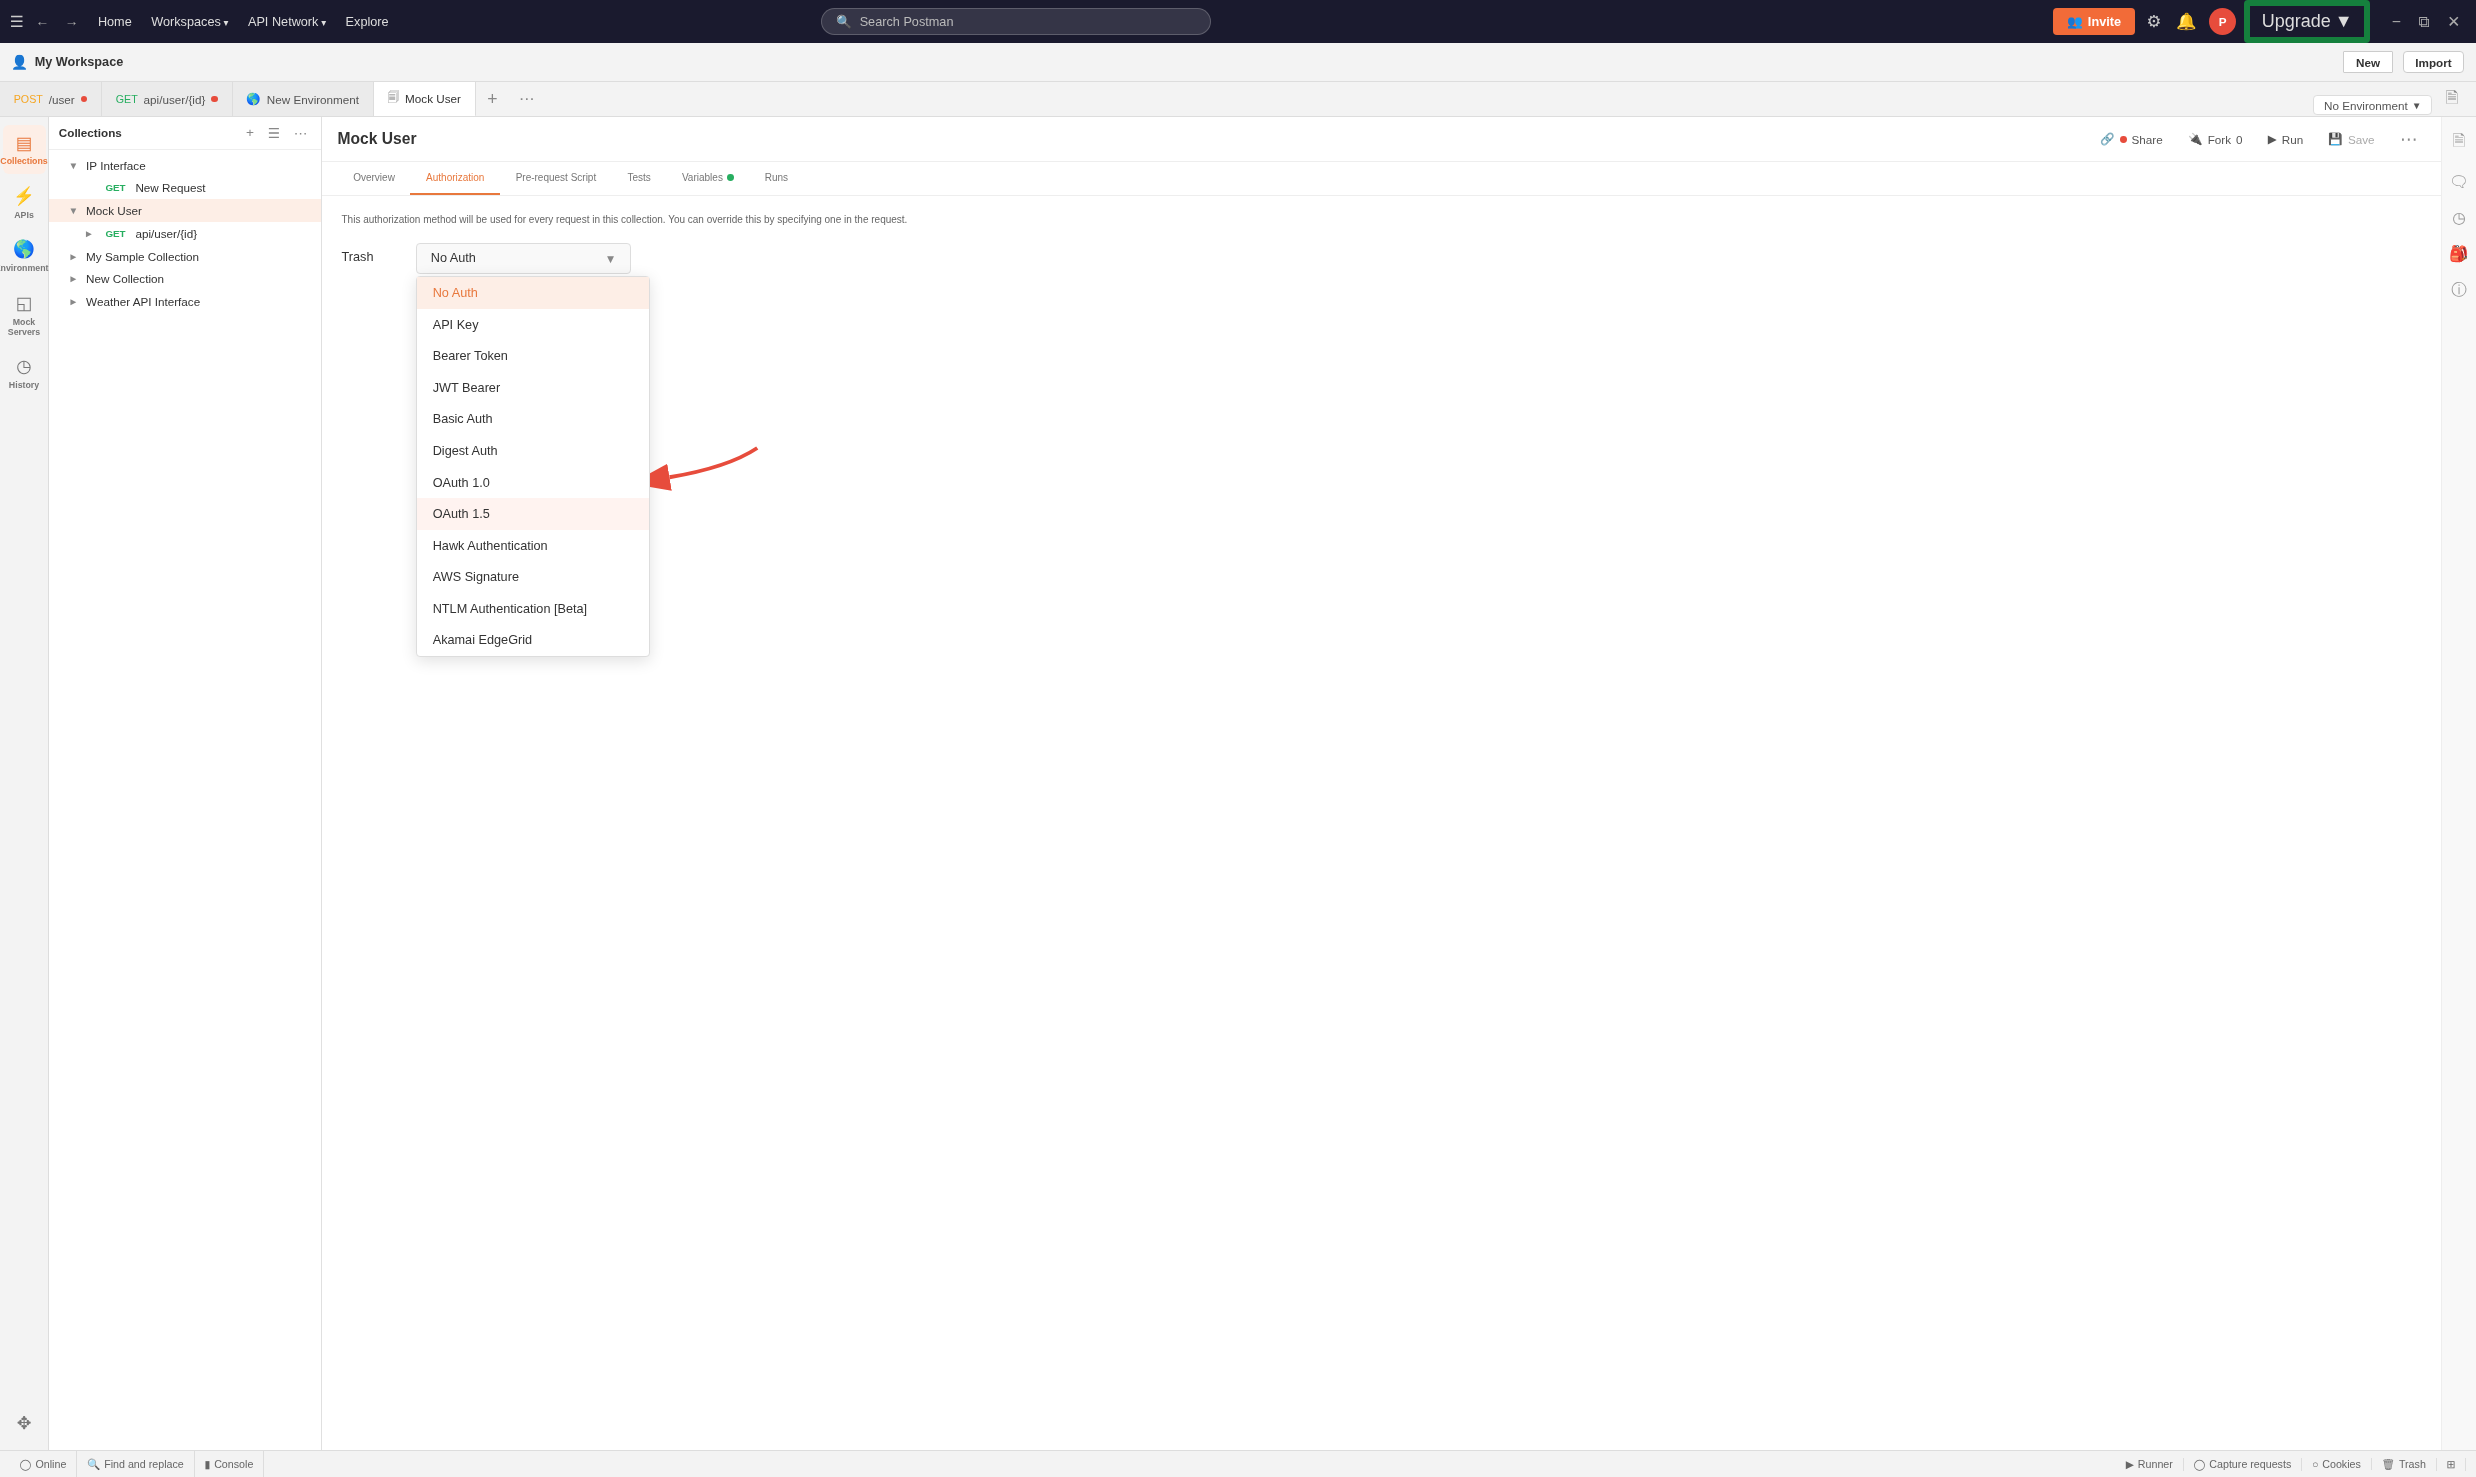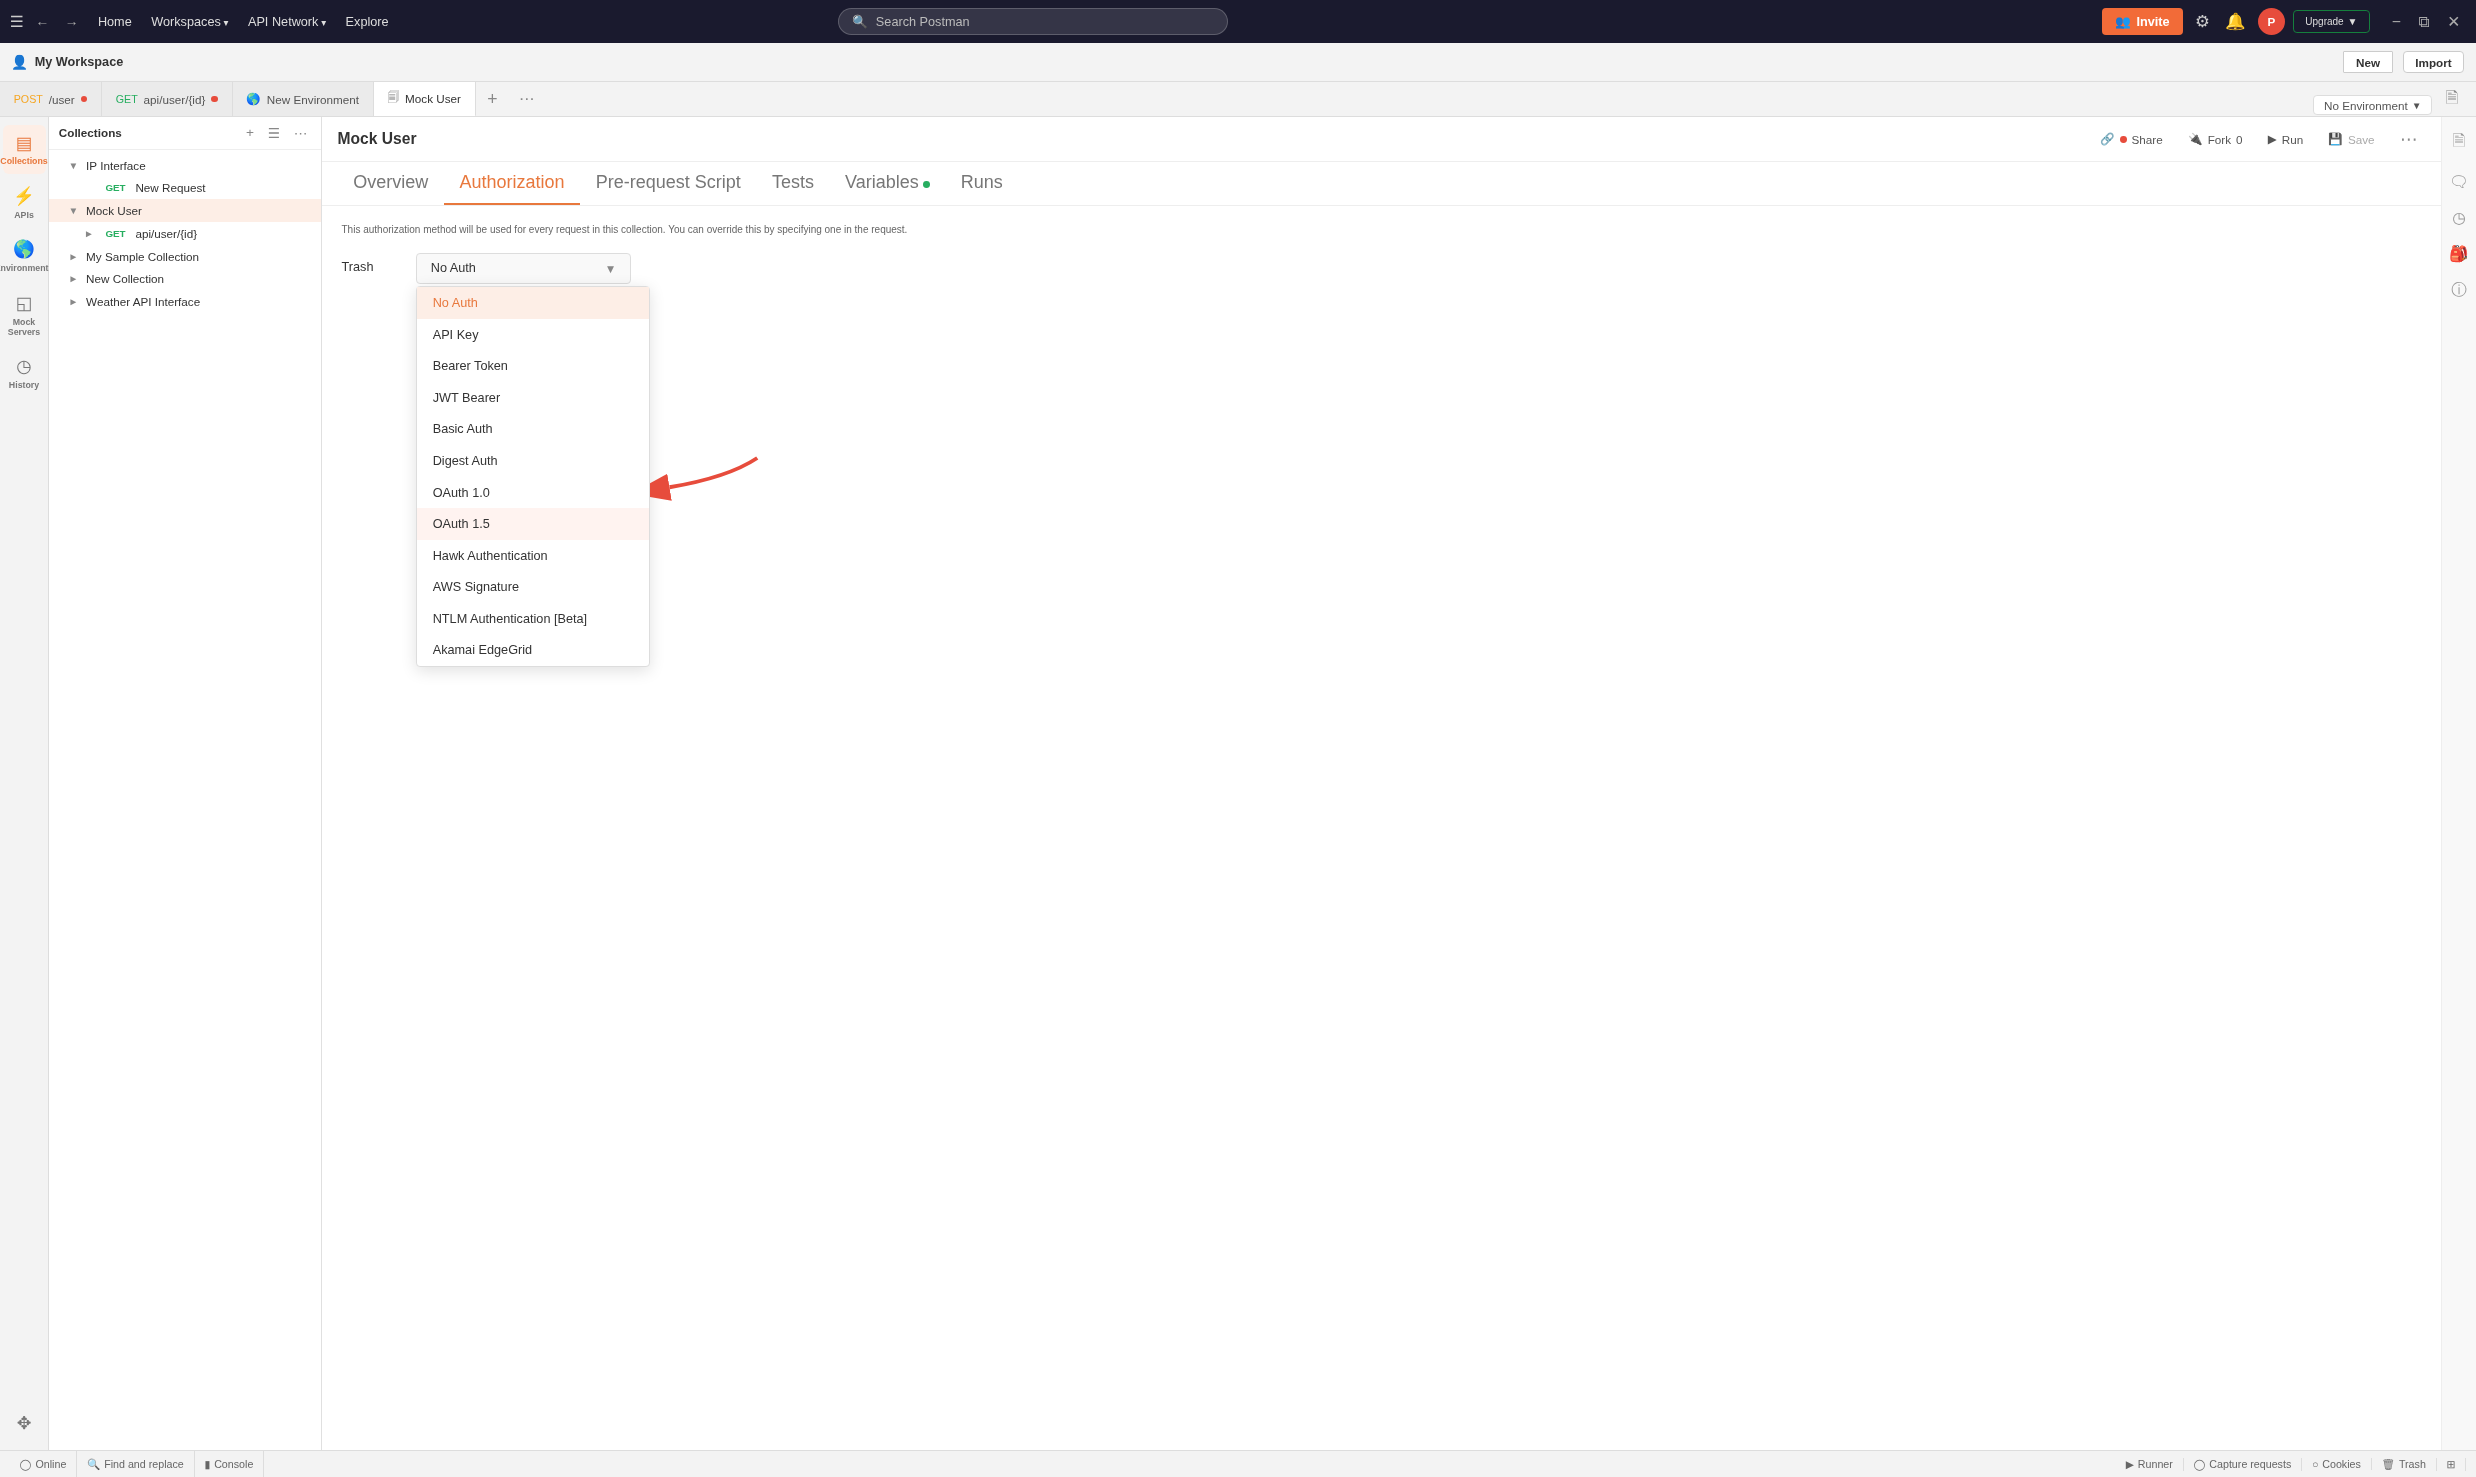--- a/index.html
+++ b/index.html
@@ -14,21 +14,21 @@
     .topbar-nav-item { color: #ddd; cursor: pointer; padding: 3.9px 7.8px; border-radius: 3.9px; font-size: 12.7px; }
     .topbar-nav-item.has-arrow::after { content: ' ▾'; font-size: 9.8px; }
     .topbar-search { flex: 1; max-width: 390px; margin: 0 auto; }
     .search-box { display: flex; align-items: center; background: rgba(255,255,255,0.12); border: 1px solid rgba(255,255,255,0.2); border-radius: 19.5px; padding: 4.9px 13.7px; gap: 7.8px; cursor: pointer; }
     .search-box span { color: #bbb; font-size: 12.7px; }
     .search-icon-sm { color: #aaa; font-size: 12.7px; }
     .topbar-right { display: flex; align-items: center; gap: 7.8px; margin-left: auto; }
     .btn-invite { background: #f26b38; color: white; border: none; padding: 5.9px 13.7px; border-radius: 3.9px; cursor: pointer; font-size: 12.7px; font-weight: 600; display: flex; align-items: center; gap: 4.9px; }
     .topbar-icon-btn { color: #ccc; cursor: pointer; font-size: 16.6px; padding: 3.9px; }
     .avatar-circle { width: 27px; height: 27px; background: #e74c3c; border-radius: 50%; display: flex; align-items: center; justify-content: center; color: white; font-size: 11.7px; font-weight: bold; }
-    .btn-upgrade { background: transparent; color: #ddd; border: 1px solid #15803d; padding: 4.9px 11.7px; border-radius: 3.9px; cursor: pointer; font-size: 10px; display: flex; align-items: center; gap: 3.9px; }
+    .btn-upgrade { background: transparent; color: #ddd; border: 6px solid #15803d; padding: 4.9px 11.7px; border-radius: 3.9px; cursor: pointer; font-size: 18px; display: flex; align-items: center; gap: 3.9px; }
     .topbar-window-btns { display: flex; align-items: center; gap: 5.9px; margin-left: 7.8px; }
     .win-btn { color: #aaa; cursor: pointer; font-size: 15.6px; padding: 2px 5.9px; }
 
     
     .workspace-row { display: flex; align-items: center; background: #f3f3f3; border-bottom: 1px solid #ddd; height: 39px; padding: 0 11.7px; gap: 9.8px; flex-shrink: 0; }
     .workspace-name { font-weight: 600; font-size: 12.7px; color: #333; display: flex; align-items: center; gap: 5.9px; }
     .workspace-name .user-icon { font-size: 13.7px; color: #555; }
     .btn-new { background: white; border: 1px solid #ccc; color: #333; padding: 3.9px 11.7px; border-radius: 1px; cursor: pointer; font-size: 11.7px; font-weight: 600; text-align: right; }
     .btn-import { background: white; border: 1px solid #ccc; color: #333; padding: 3.9px 11.7px; border-radius: 3.9px; cursor: pointer; font-size: 11.7px; font-weight: 600; }
 
@@ -83,21 +83,21 @@
     .btn-share { display: flex; align-items: center; gap: 4.9px; background: transparent; border: none; color: #555; cursor: pointer; font-size: 11.7px; padding: 3.9px 7.8px; border-radius: 3.9px; }
     .share-dot { width: 6.8px; height: 6.8px; border-radius: 50%; background: #e74c3c; }
     .btn-fork { display: flex; align-items: center; gap: 4.9px; background: transparent; border: none; color: #555; cursor: pointer; font-size: 11.7px; padding: 3.9px 7.8px; border-radius: 3.9px; }
     .fork-count { font-size: 11.7px; }
     .btn-run { display: flex; align-items: center; gap: 4.9px; background: transparent; border: none; color: #555; cursor: pointer; font-size: 11.7px; padding: 3.9px 7.8px; border-radius: 3.9px; }
     .btn-save { display: flex; align-items: center; gap: 4.9px; background: transparent; border: none; color: #aaa; cursor: pointer; font-size: 11.7px; padding: 3.9px 7.8px; border-radius: 3.9px; }
     .btn-more { background: transparent; border: none; color: #888; cursor: pointer; font-size: 17.6px; padding: 3.9px 7.8px; }
 
     
     .request-tabs { display: flex; align-items: center; border-bottom: 1px solid #eee; padding: 0 15.6px; }
-    .req-tab { padding: 9.8px 15.6px; font-size: 18px; color: #777; cursor: pointer; border-bottom: 2px solid transparent; }
+    .req-tab { padding: 9.8px 15.6px; font-size: 10px; color: #777; cursor: pointer; border-bottom: 2px solid transparent; }
     .req-tab.active { color: #e8783d; border-bottom: 2px solid #e8783d; font-weight: 500; }
     .req-tab-dot { display: inline-block; width: 6.8px; height: 6.8px; border-radius: 50%; background: #27ae60; margin-left: 3.9px; }
 
     
     .auth-content { flex: 1; padding: 15.6px 19.5px; overflow-y: auto; position: relative; }
     .auth-description { font-size: 10px; color: #666; margin-bottom: 16px; line-height: 1.5; }
     .auth-type-row { display: flex; align-items: flex-start; gap: 15.6px; }
     .auth-type-label { font-size: 12.7px; color: #333; font-weight: 500; padding-top: 7.8px; min-width: 59px; }
     .auth-dropdown-wrapper { position: relative; }
     .auth-dropdown { display: flex; align-items: center; justify-content: space-between; width: 215px; padding: 7.8px 13.7px; border: 1px solid #ddd; border-radius: 3.9px; background: #f9f9f9; cursor: pointer; font-size: 12.7px; color: #333; }

